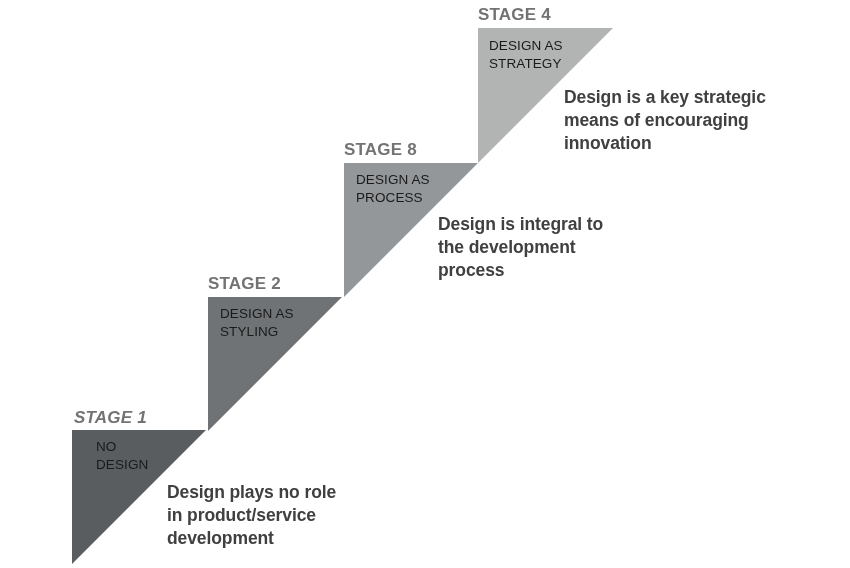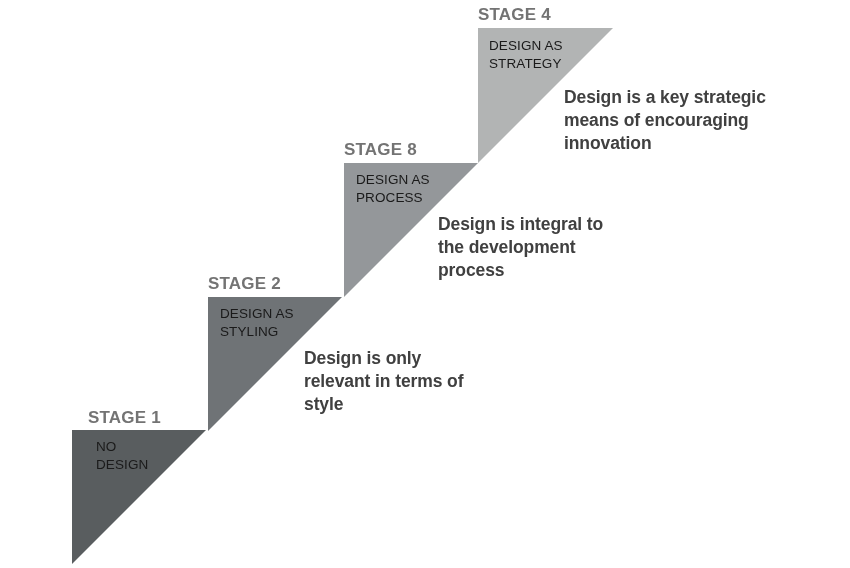--- a/index.html
+++ b/index.html
@@ -52,30 +52,30 @@
     line-height: 1.3;
     white-space: pre-line;
     letter-spacing: -0.1px;
   }
 </style>
 </head>
 <body>
 
 <div id="diagram" style="background: rgb(255, 255, 255);">
     <div class="stage-shape" style="left: 72px; top: 430px; border-top: 134px solid rgb(89, 93, 95); border-right: 134px solid transparent;"></div>
-    <div class="stage-title" style="left: 88px; top: 409px;">STAGE 1</div>
+    <div class="stage-title" style="left: 74px; top: 409px; font-style: italic;">STAGE 1</div>
     <div class="stage-sublabel" style="left: 96px; top: 438px;">NO
 DESIGN</div>
+    <div class="stage-desc" style="left: 167px; top: 481px;">Design plays no role
+in product/service
+development</div>
     <div class="stage-shape" style="left: 208px; top: 297px; border-top: 134px solid rgb(111, 115, 118); border-right: 134px solid transparent;"></div>
     <div class="stage-title" style="left: 208px; top: 275px;">STAGE 2</div>
     <div class="stage-sublabel" style="left: 220px; top: 305px;">DESIGN AS
 STYLING</div>
-    <div class="stage-desc" style="left: 304px; top: 347px;">Design is only
-relevant in terms of
-style</div>
     <div class="stage-shape" style="left: 344px; top: 163px; border-top: 134px solid rgb(148, 151, 154); border-right: 134px solid transparent;"></div>
     <div class="stage-title" style="left: 344px; top: 141px;">STAGE 8</div>
     <div class="stage-sublabel" style="left: 356px; top: 171px;">DESIGN AS
 PROCESS</div>
     <div class="stage-desc" style="left: 438px; top: 213px;">Design is integral to
 the development
 process</div>
     <div class="stage-shape" style="left: 478px; top: 28px; border-top: 135px solid rgb(178, 180, 180); border-right: 135px solid transparent;"></div>
     <div class="stage-title" style="left: 478px; top: 6px;">STAGE 4</div>
     <div class="stage-sublabel" style="left: 489px; top: 37px;">DESIGN AS

